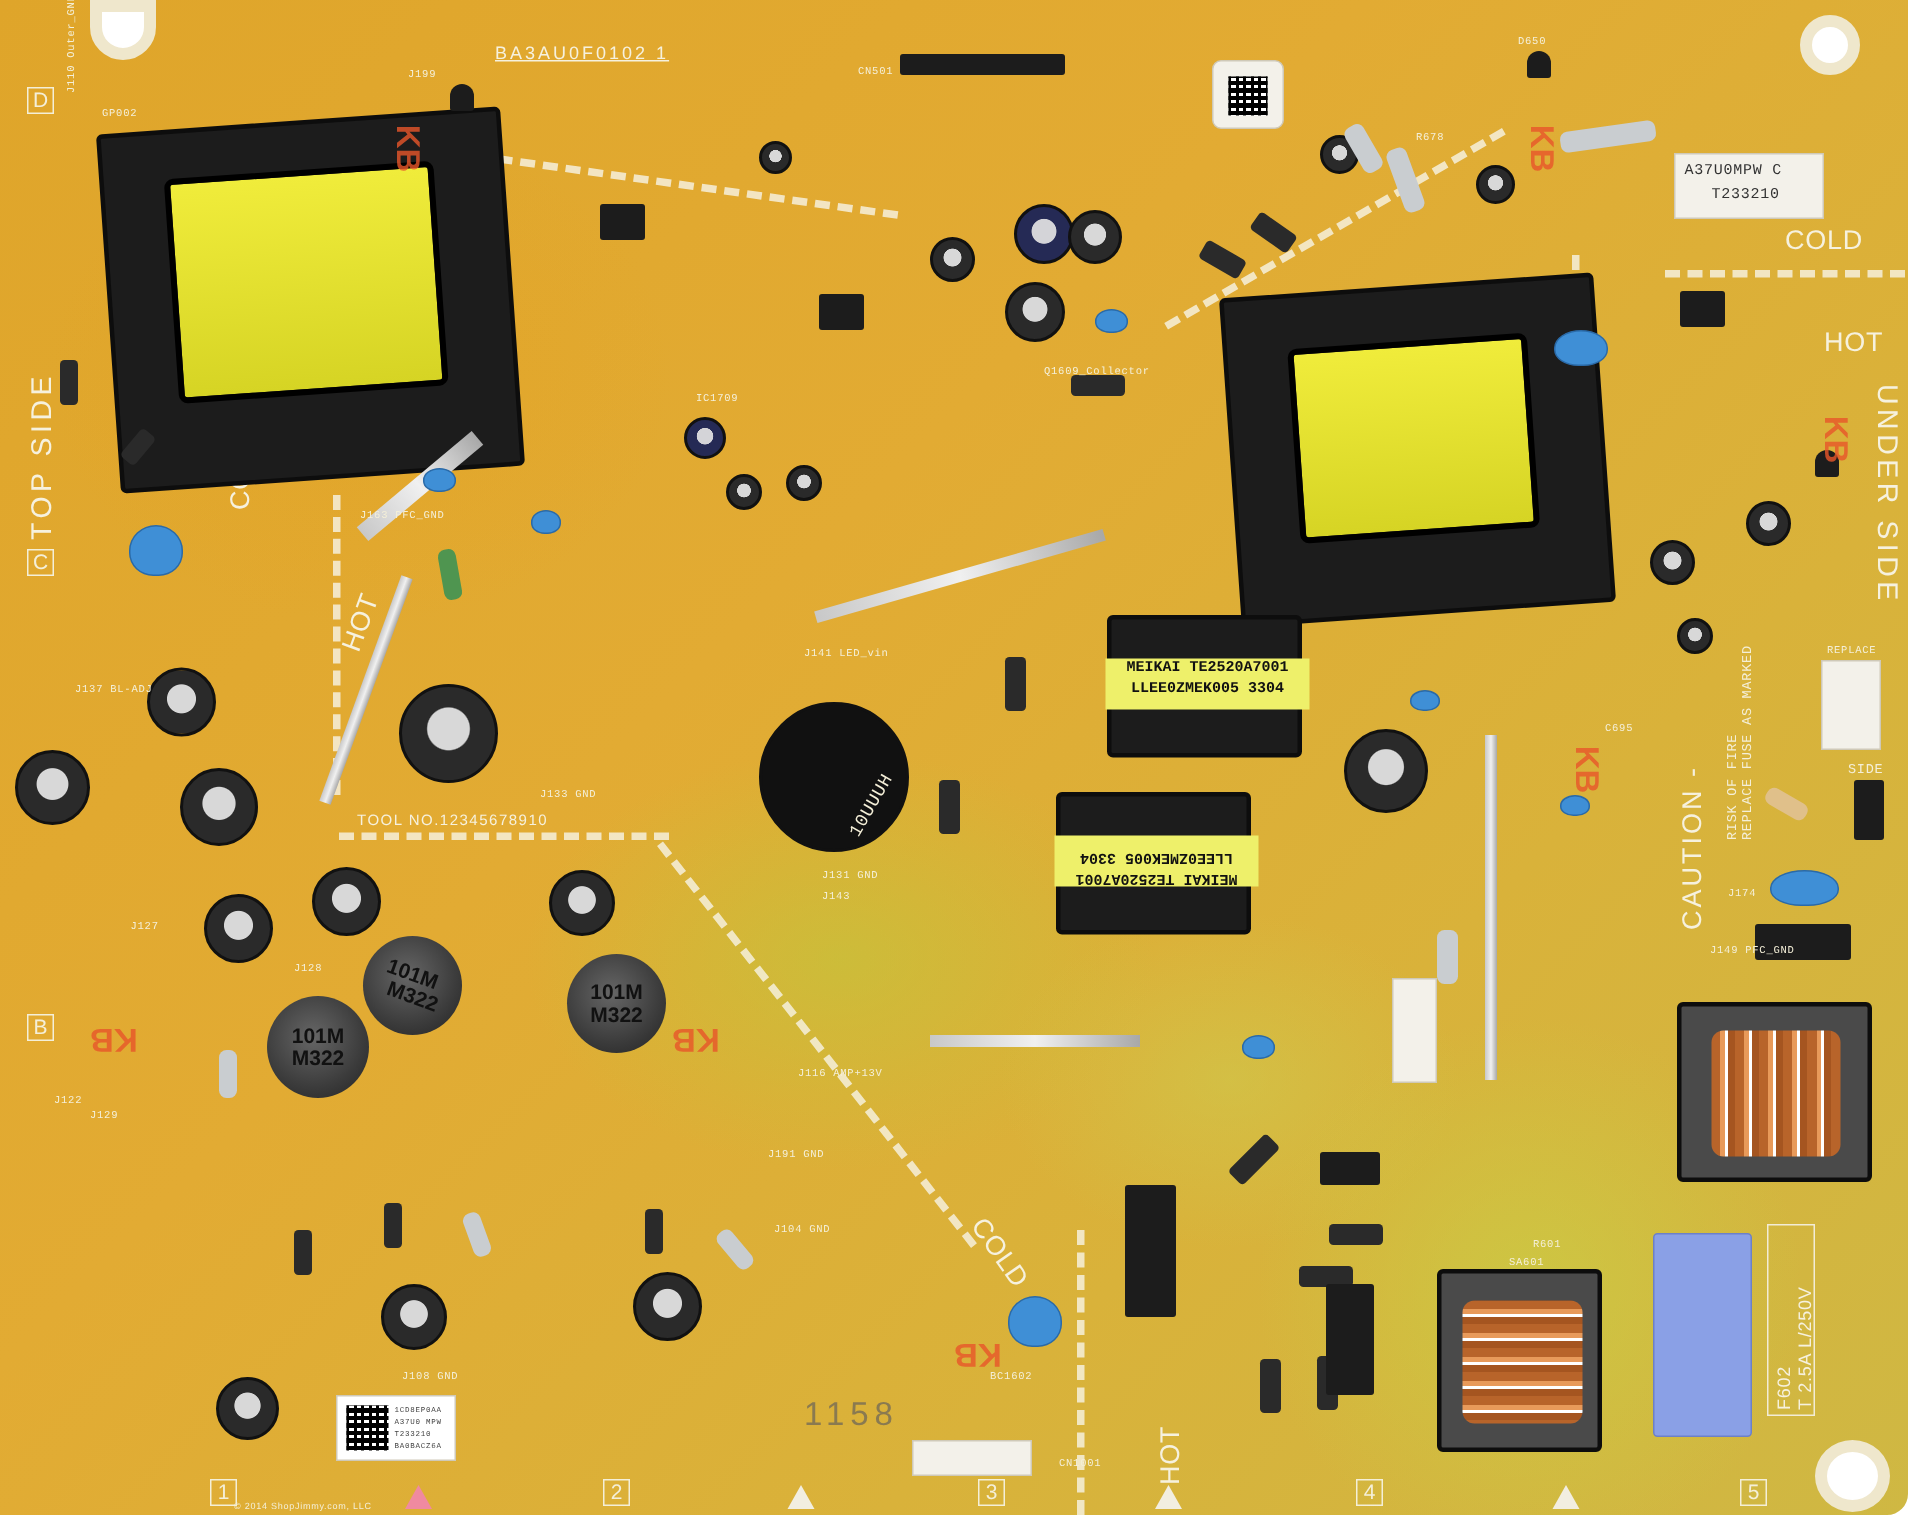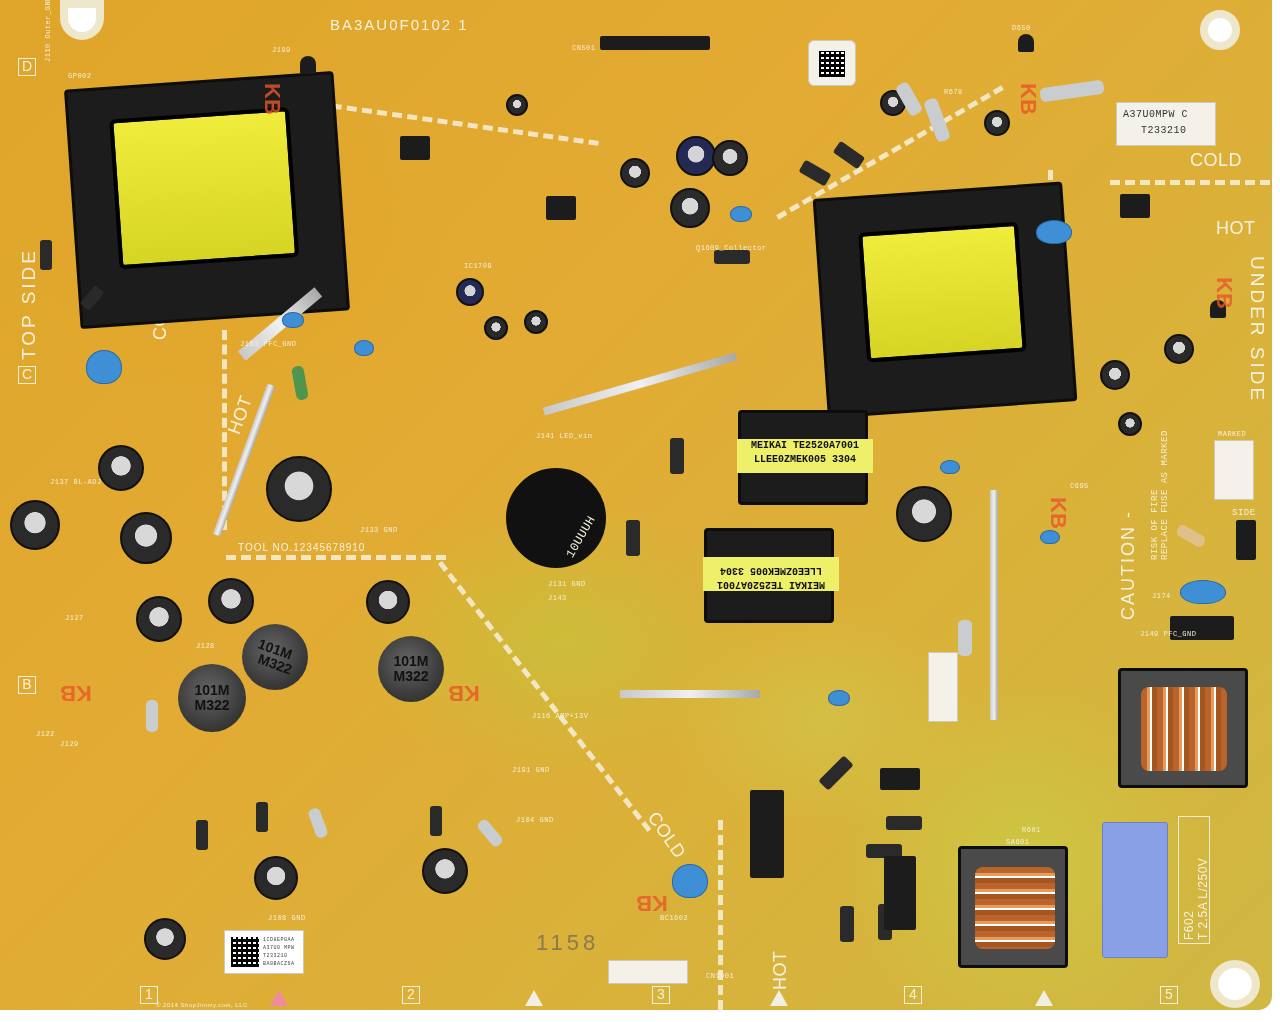--- a/index.html
+++ b/index.html
@@ -47,21 +47,21 @@
 </style>
 </head>
 <body>
 
 <div class="board">
 
   <div class="hole" style="left:60px;top:0px;width:44px;height:40px;border-radius:0 0 22px 22px;"></div>
   <div class="hole" style="left:1200px;top:10px;width:40px;height:40px;"></div>
   <div class="hole" style="left:1210px;top:960px;width:50px;height:48px;"></div>
 
-  <div class="silk big" style="left:330px;top:16px;font-size:15px;letter-spacing:2px;">BA3AU0F0102 1</div>
+  <div class="silk big" style="left:330px;top:28px;font-size:12px;letter-spacing:2px;text-decoration:underline;">BA3AU0F0102 1</div>
 
   <div class="ic" style="left:600px;top:36px;width:110px;height:14px;"></div>
   <div class="silk" style="left:572px;top:44px;">CN501</div>
 
   <div class="white-part" style="left:808px;top:40px;width:48px;height:46px;border-radius:6px;">
     <div class="qr" style="position:absolute;left:10px;top:10px;width:26px;height:26px;"></div>
   </div>
 
   <div class="white-part" style="left:1116px;top:102px;width:100px;height:44px;">
     <div class="silk" style="color:#333;font-size:10px;left:6px;top:6px;">A37U0MPW C</div>
@@ -215,21 +215,21 @@
   <div class="ic" style="left:1018px;top:34px;width:16px;height:18px;border-radius:8px 8px 2px 2px;"></div>
   <div class="ic" style="left:1210px;top:300px;width:16px;height:18px;border-radius:8px 8px 2px 2px;"></div>
   <div class="ic" style="left:750px;top:790px;width:34px;height:88px;"></div>
   <div class="ic" style="left:1170px;top:616px;width:64px;height:24px;"></div>
   <div class="ic" style="left:880px;top:768px;width:40px;height:22px;"></div>
   <div class="ic" style="left:884px;top:856px;width:32px;height:74px;"></div>
   <div class="ic" style="left:1236px;top:520px;width:20px;height:40px;"></div>
 
   <div class="white-part" style="left:1214px;top:440px;width:40px;height:60px;"></div>
   <div class="silk" style="left:1232px;top:508px;font-size:9px;">SIDE</div>
-  <div class="silk" style="left:1218px;top:430px;font-size:7px;">MARKED</div>
+  <div class="silk" style="left:1218px;top:430px;font-size:7px;">REPLACE</div>
   <div class="white-part" style="left:608px;top:960px;width:80px;height:24px;"></div>
   <div class="silk" style="left:690px;top:972px;margin-left:16px;">CN1001</div>
   <div class="white-part" style="left:928px;top:652px;width:30px;height:70px;"></div>
 
   <div class="xfmr" style="left:1118px;top:668px;width:130px;height:120px;background:#4a4a4a;">
     <div class="copper" style="left:20px;top:16px;width:86px;height:84px;"></div>
   </div>
   <div class="xfmr" style="left:958px;top:846px;width:110px;height:122px;background:#4a4a4a;">
     <div class="copper h" style="left:14px;top:18px;width:80px;height:82px;"></div>
   </div>
@@ -262,25 +262,25 @@
   <div class="kb" style="left:60px;top:680px;transform:rotate(180deg);">KB</div>
   <div class="kb" style="left:448px;top:680px;transform:rotate(180deg);">KB</div>
   <div class="kb" style="left:636px;top:890px;transform:rotate(180deg);">KB</div>
   <div class="kb" style="left:1042px;top:500px;transform:rotate(90deg);">KB</div>
 
   <div class="silk" style="left:68px;top:72px;">GP002</div>
   <div class="silk" style="left:44px;top:62px;transform:rotate(-90deg);transform-origin:left top;">J110 Outer_GND</div>
   <div class="silk" style="left:272px;top:46px;">J199</div>
   <div class="silk" style="left:36px;top:730px;">J122</div>
   <div class="silk" style="left:60px;top:740px;">J129</div>
-  <div class="silk" style="left:50px;top:478px;text-align:right;">J137 BL-ADJ</div>
+  <div class="silk" style="left:50px;top:456px;text-align:right;">J137 BL-ADJ</div>
   <div class="silk" style="left:360px;top:526px;">J133 GND</div>
   <div class="silk" style="left:548px;top:580px;">J131 GND</div>
   <div class="silk" style="left:548px;top:594px;">J143</div>
-  <div class="silk" style="left:65px;top:614px;font-family:Liberation Mono, monospace;">J127</div>
+  <div class="silk" style="left:87px;top:614px;font-family:Liberation Mono, monospace;">J127</div>
   <div class="silk" style="left:196px;top:642px;">J128</div>
   <div class="silk" style="left:532px;top:712px;">J116 AMP+13V</div>
   <div class="silk" style="left:512px;top:766px;">J191 GND</div>
   <div class="silk" style="left:516px;top:816px;">J104 GND</div>
   <div class="silk" style="left:268px;top:914px;">J108 GND</div>
   <div class="silk" style="left:660px;top:914px;">BC1602</div>
   <div class="silk" style="left:1070px;top:482px;">C695</div>
   <div class="silk" style="left:1010px;top:826px;padding-left:12px;">R601</div>
   <div class="silk" style="left:1006px;top:838px;">SA601</div>
   <div class="silk" style="left:1152px;top:592px;">J174</div>

